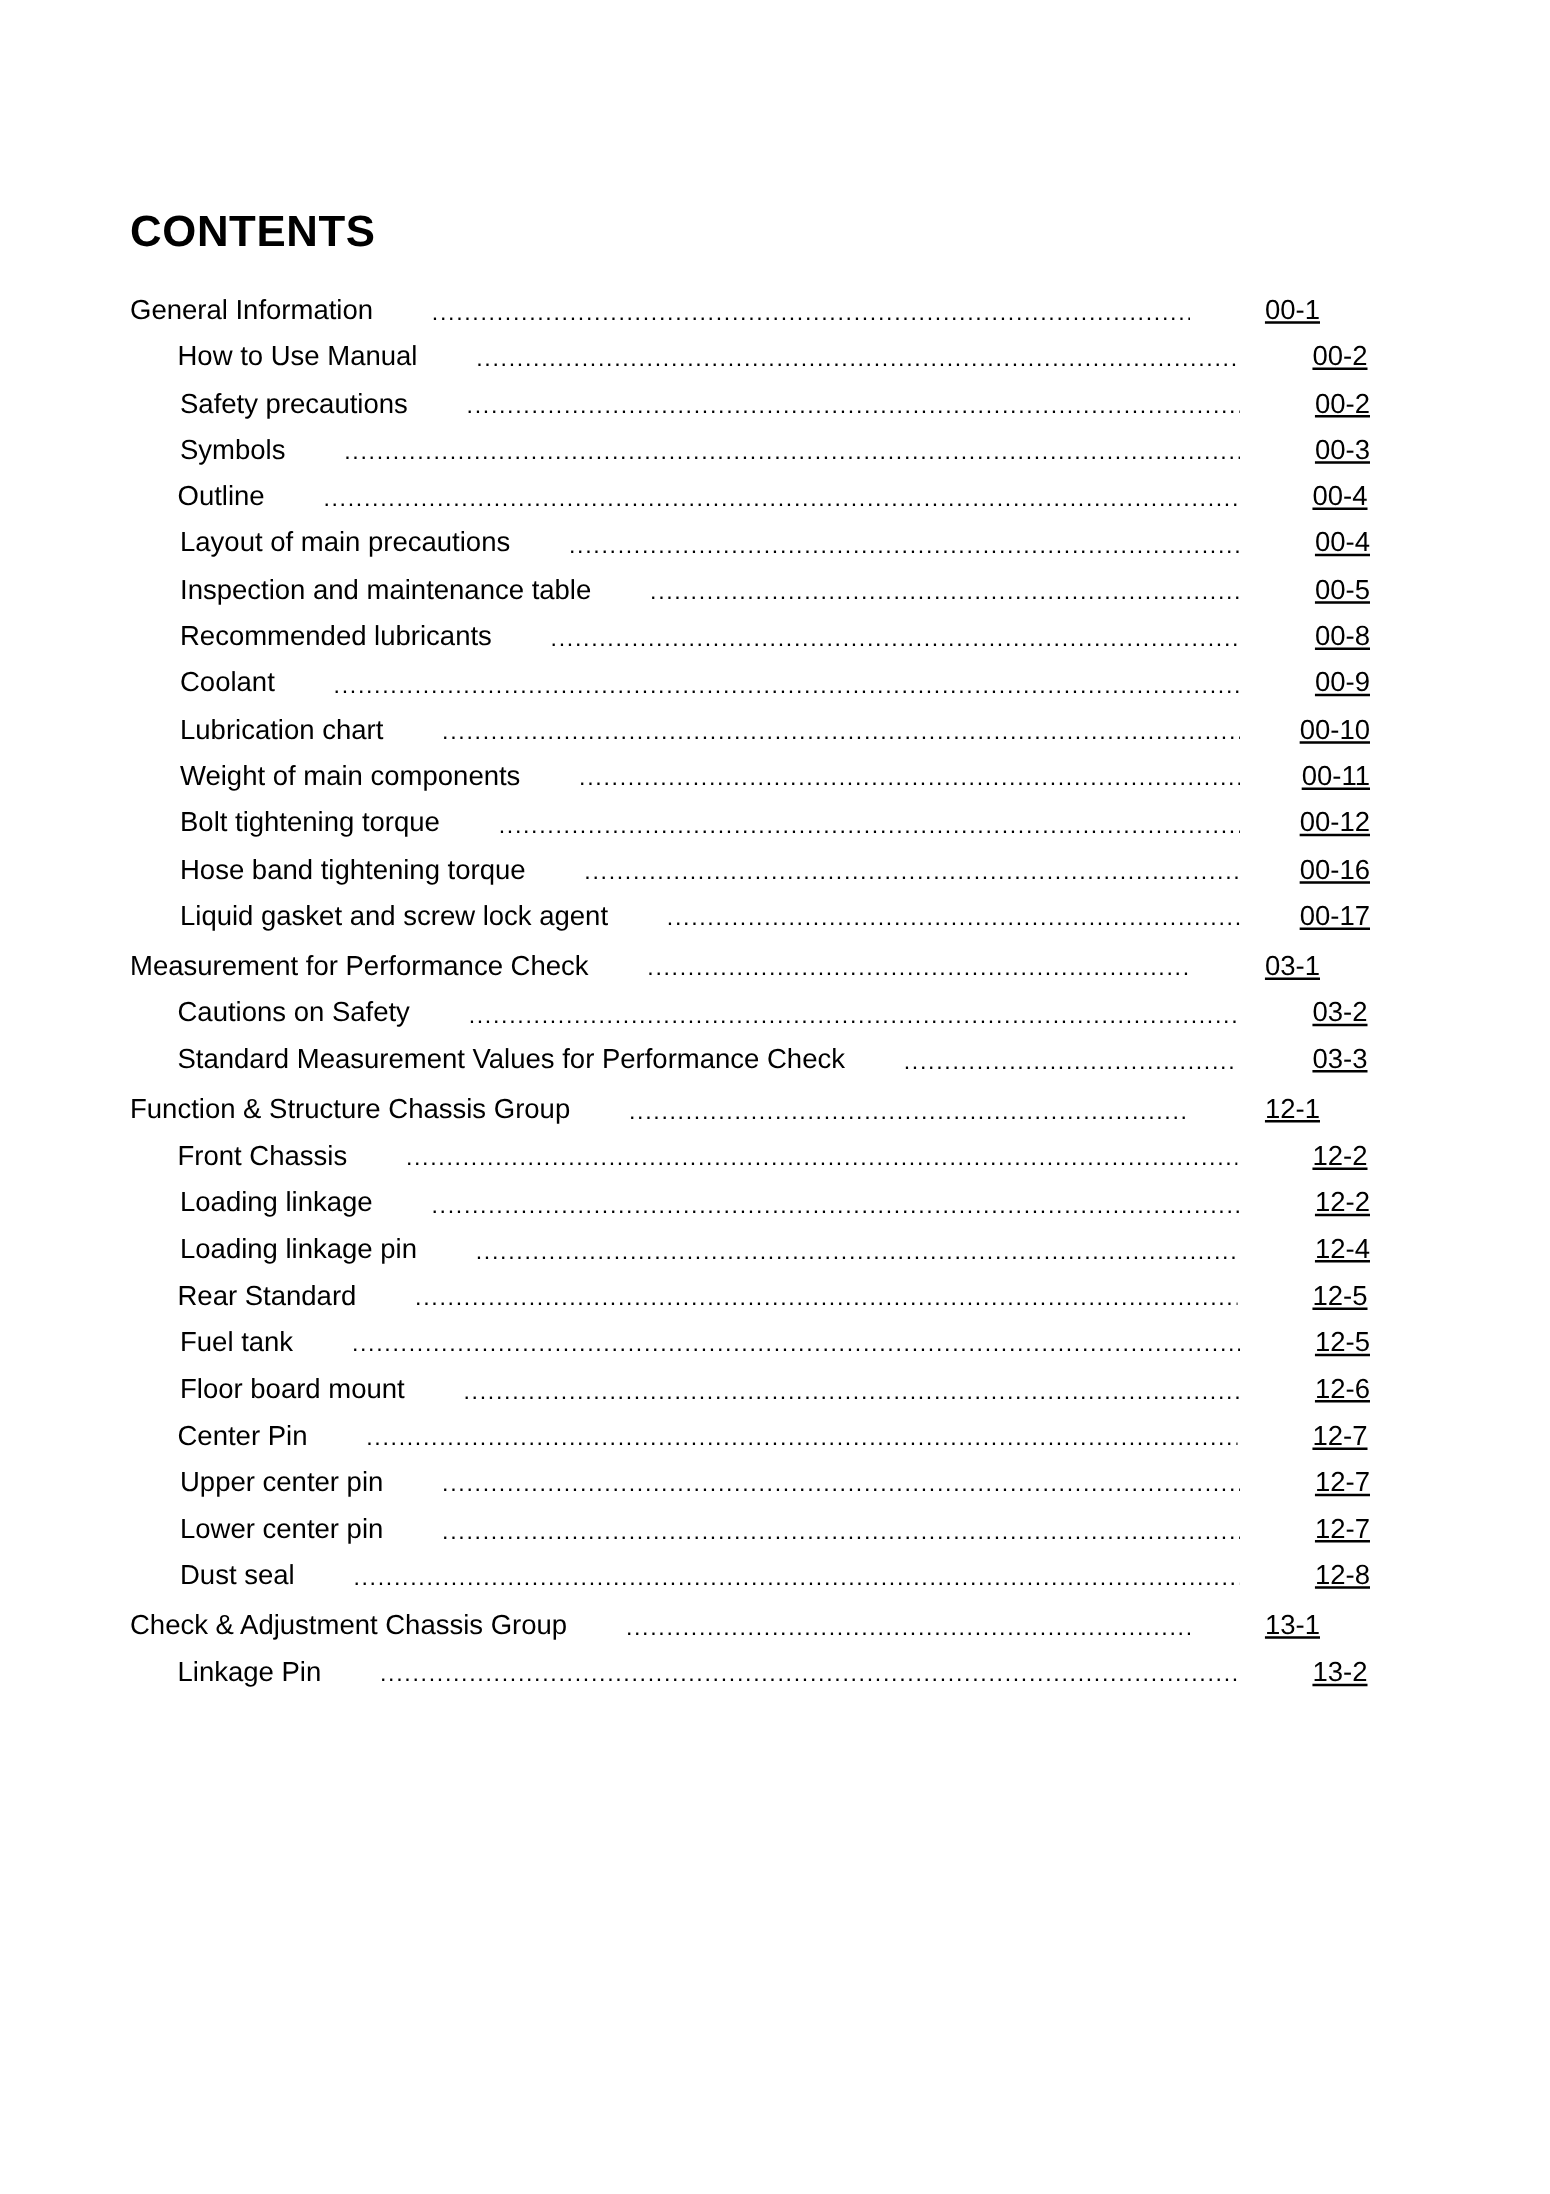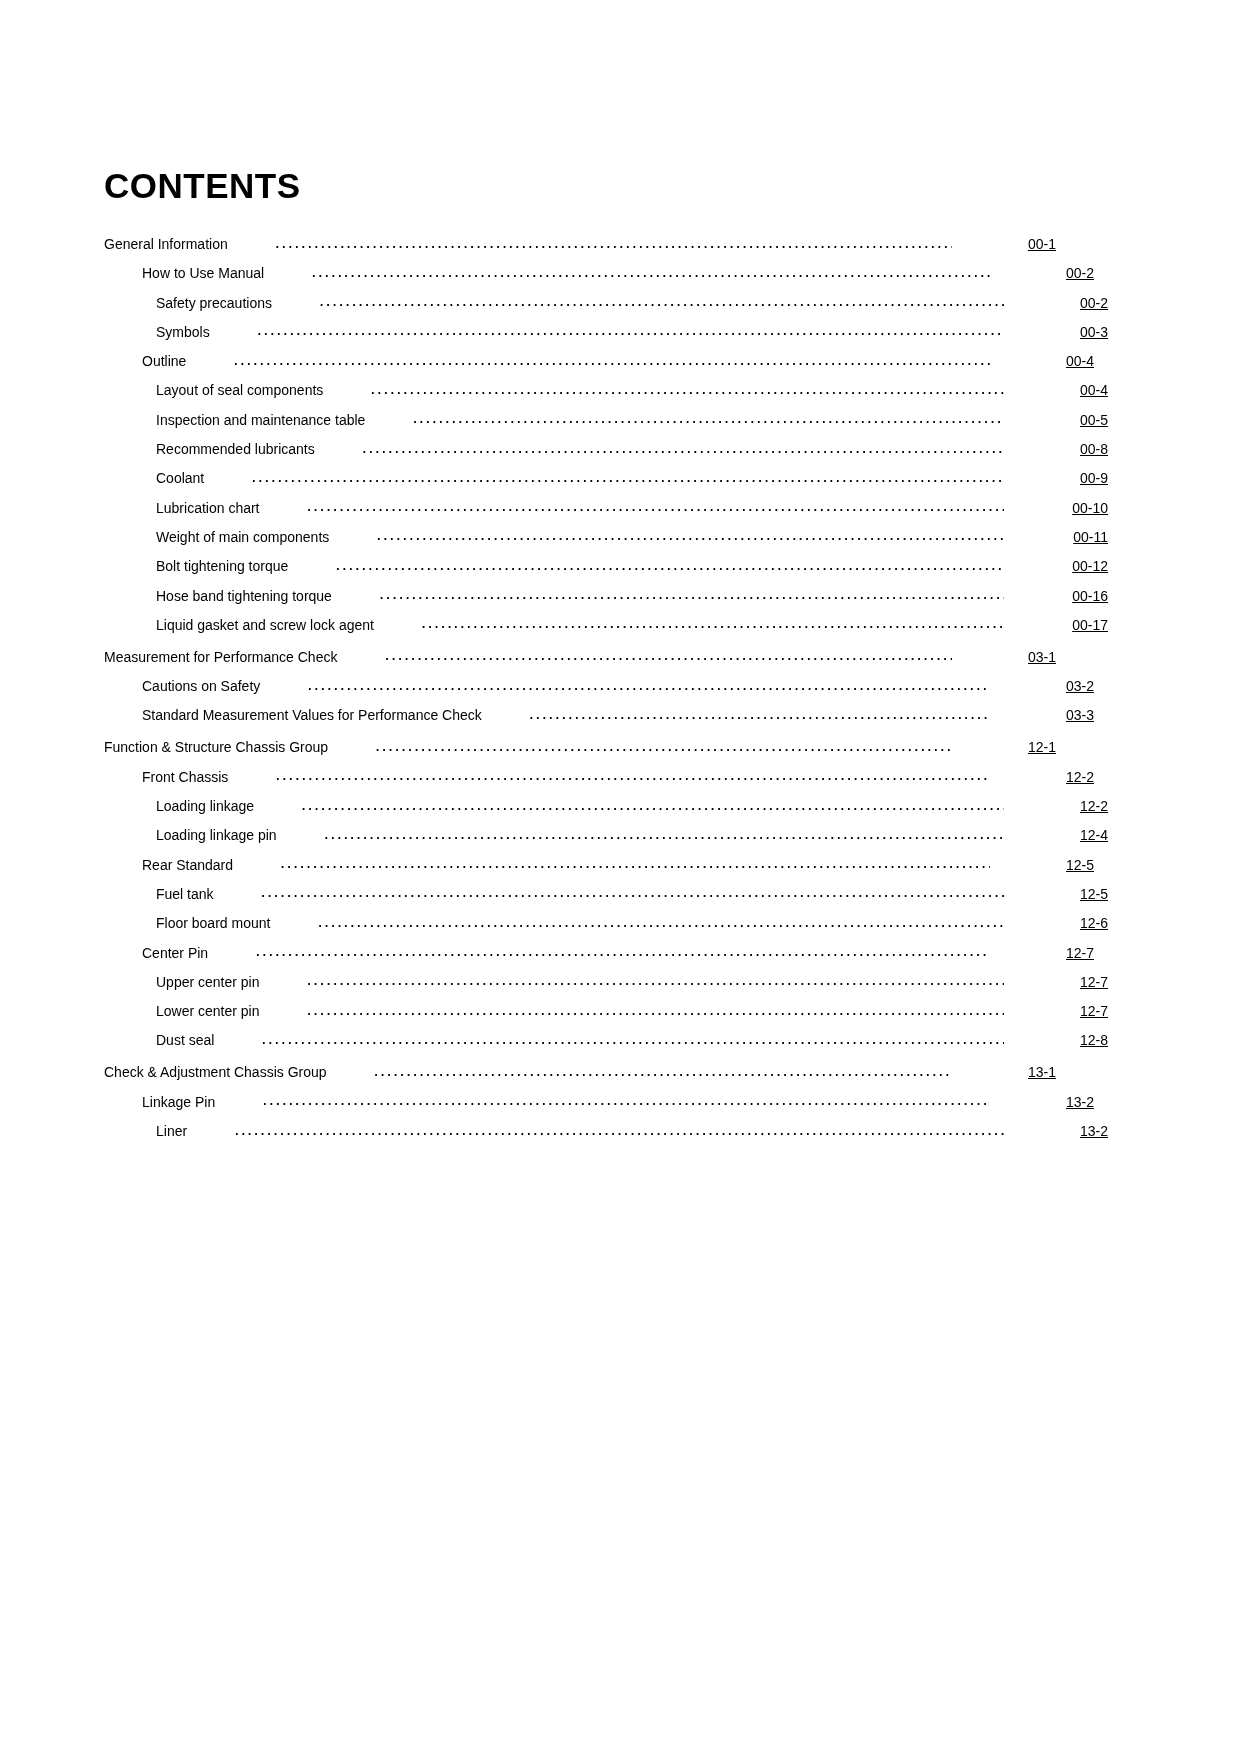--- a/index.html
+++ b/index.html
@@ -32,21 +32,21 @@
   }
   .toc-list {
     list-style: none;
     margin: 0;
     padding: 0;
   }
   .toc-entry {
     display: flex;
     align-items: flex-end;
     width: 100%;
-    font-size: 14px;
+    font-size: 22px;
     line-height: 1;
     margin-bottom: 15.3px;
     white-space: nowrap;
     gap: 40px;
   }
   .toc-entry.spacer-before {
     margin-top: 18px;
   }
   .entry-label {
     flex: 0 0 auto;
@@ -72,21 +72,21 @@
   }
   .entry-page {
     flex: 0 0 auto;
     padding-left: 6px;
     text-align: right;
     min-width: 58px;
     text-decoration: underline;
   }
   .lvl-1 { margin-left: 0px; }
   .lvl-2 { margin-left: 38px; }
-  .lvl-3 { margin-left: 52px; }
+  .lvl-3 { margin-left: 40px; }
 </style>
 </head>
 <body>
 
 <div class="page">
   <div class="content">
     <h1 class="toc-title">CONTENTS</h1>
     <ul class="toc-list">
         <li class="toc-entry lvl-1">
           <span class="entry-label">General Information</span>
@@ -107,21 +107,21 @@
           <span class="entry-label">Symbols</span>
           <span class="entry-dots"></span>
           <span class="entry-page">00-3</span>
         </li>
         <li class="toc-entry lvl-2">
           <span class="entry-label">Outline</span>
           <span class="entry-dots"></span>
           <span class="entry-page">00-4</span>
         </li>
         <li class="toc-entry lvl-3">
-          <span class="entry-label">Layout of seal components</span>
+          <span class="entry-label">Layout of main precautions</span>
           <span class="entry-dots"></span>
           <span class="entry-page">00-4</span>
         </li>
         <li class="toc-entry lvl-3">
           <span class="entry-label">Inspection and maintenance table</span>
           <span class="entry-dots"></span>
           <span class="entry-page">00-5</span>
         </li>
         <li class="toc-entry lvl-3">
           <span class="entry-label">Recommended lubricants</span>

